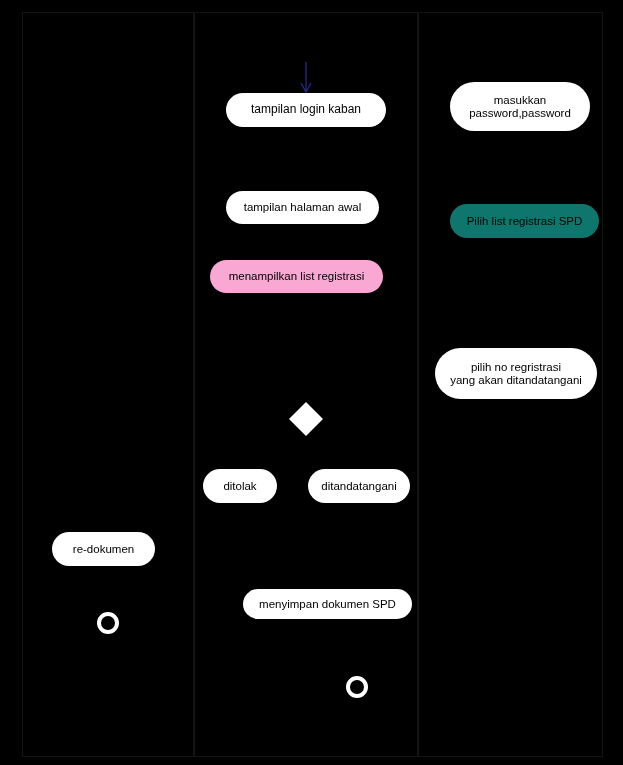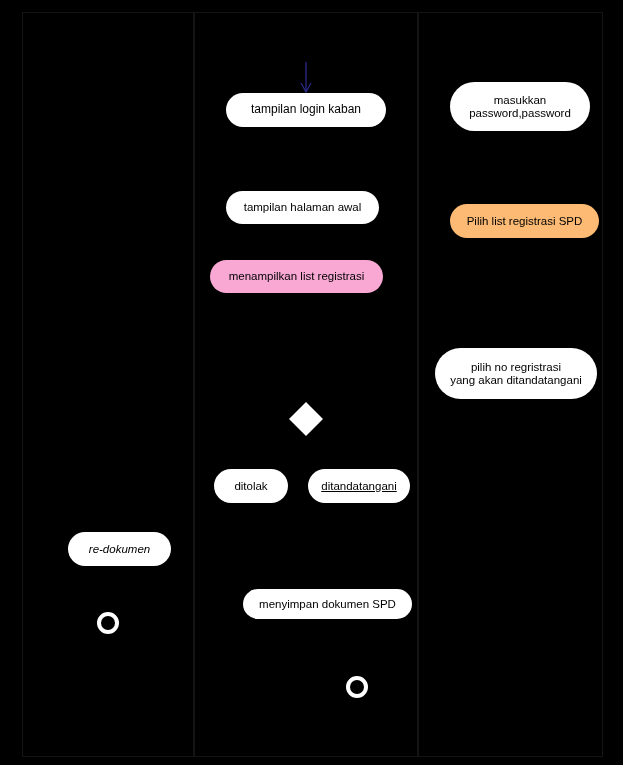--- a/index.html
+++ b/index.html
@@ -76,27 +76,27 @@
 
   <svg class="arrow-svg" width="24" height="38" viewBox="0 0 24 38" style="left: 294px; top: 62px;">
     <line class="arrow-line" x1="12" y1="0" x2="12" y2="30" stroke="#2a2a8c" stroke-width="1.3"></line>
     <polyline class="arrow-head" points="7,21 12,30 17,21" fill="none" stroke="#2a2a8c" stroke-width="1.3"></polyline>
   </svg>
 
   <div class="node" style="left: 226px; top: 93px; width: 160px; height: 34px; font-size: 12px; background: rgb(255, 255, 255); color: rgb(0, 0, 0); text-align: right;">tampilan login kaban</div>
   <div class="node" style="left: 450px; top: 82px; width: 140px; height: 49px; font-size: 11.5px; background: rgb(255, 255, 255); color: rgb(0, 0, 0);">masukkan
 password,password</div>
   <div class="node" style="left: 226px; top: 158px; width: 153px; height: 33px; font-size: 11.5px; background: rgb(255, 255, 255); color: rgb(0, 0, 0); margin-top: 33px;">tampilan halaman awal</div>
-  <div class="node" style="left: 450px; top: 204px; width: 149px; height: 34px; font-size: 11.5px; background: #fdba74; color: rgb(0, 0, 0);">Pilih list registrasi SPD</div>
+  <div class="node" style="left: 450px; top: 204px; width: 149px; height: 34px; font-size: 11.5px; background: #0f766e; color: rgb(0, 0, 0);">Pilih list registrasi SPD</div>
   <div class="node" style="left: 210px; top: 260px; width: 173px; height: 33px; font-size: 11.5px; background: #f9a8d4; color: rgb(0, 0, 0);">menampilkan list registrasi</div>
   <div class="node" style="left: 435px; top: 300px; width: 162px; height: 51px; font-size: 11.5px; background: rgb(255, 255, 255); color: rgb(0, 0, 0); margin-top: 48px;">pilih no regristrasi
 yang akan ditandatangani</div>
-  <div class="node" style="left: 214px; top: 469px; width: 74px; height: 34px; font-size: 11.5px; background: rgb(255, 255, 255); color: rgb(0, 0, 0);">ditolak</div>
-  <div class="node" style="left: 308px; top: 469px; width: 102px; height: 34px; font-size: 11.5px; background: rgb(255, 255, 255); color: rgb(0, 0, 0); text-decoration: underline;">ditandatangani</div>
-  <div class="node" style="left: 68px; top: 532px; width: 103px; height: 34px; font-size: 11.5px; background: rgb(255, 255, 255); color: rgb(0, 0, 0); font-style: italic;">re-dokumen</div>
+  <div class="node" style="left: 203px; top: 469px; width: 74px; height: 34px; font-size: 11.5px; background: rgb(255, 255, 255); color: rgb(0, 0, 0);">ditolak</div>
+  <div class="node" style="left: 308px; top: 469px; width: 102px; height: 34px; font-size: 11.5px; background: rgb(255, 255, 255); color: rgb(0, 0, 0);">ditandatangani</div>
+  <div class="node" style="left: 52px; top: 532px; width: 103px; height: 34px; font-size: 11.5px; background: rgb(255, 255, 255); color: rgb(0, 0, 0);">re-dokumen</div>
   <div class="node" style="left: 243px; top: 589px; width: 169px; height: 30px; font-size: 11.5px; background: rgb(255, 255, 255); color: rgb(0, 0, 0);">menyimpan dokumen SPD</div>
 
   <div class="diamond" style="width: 24px; height: 24px; left: 294px; top: 407px; background: rgb(255, 255, 255);"></div>
 
   <div class="end-ring" style="width: 22px; height: 22px; left: 97px; top: 612px; border-color: rgb(255, 255, 255);"></div>
   <div class="end-ring" style="width: 22px; height: 22px; left: 346px; top: 676px; border-color: rgb(255, 255, 255);"></div>
 
 </div>
 
 </body></html>

